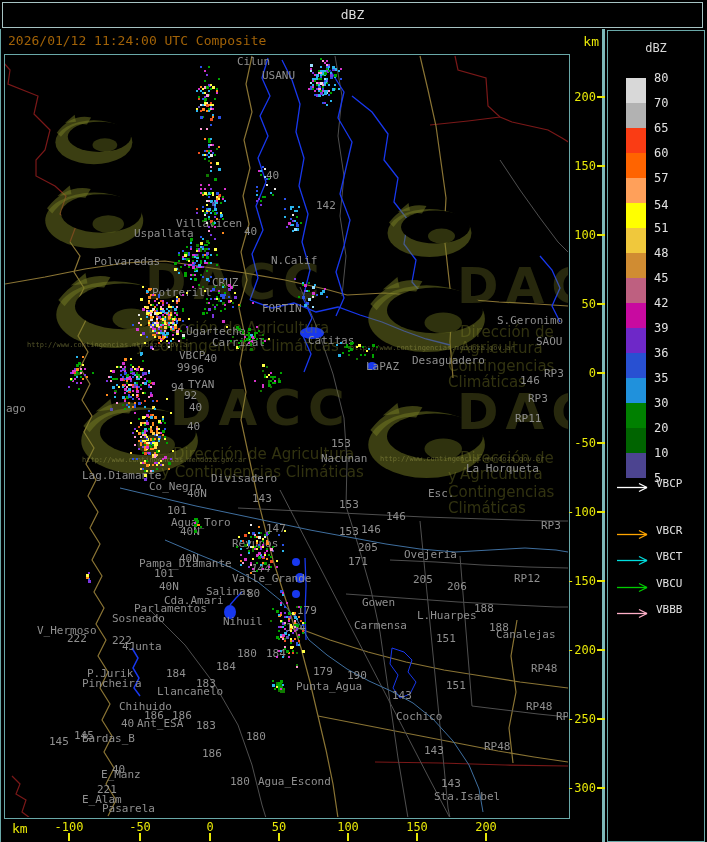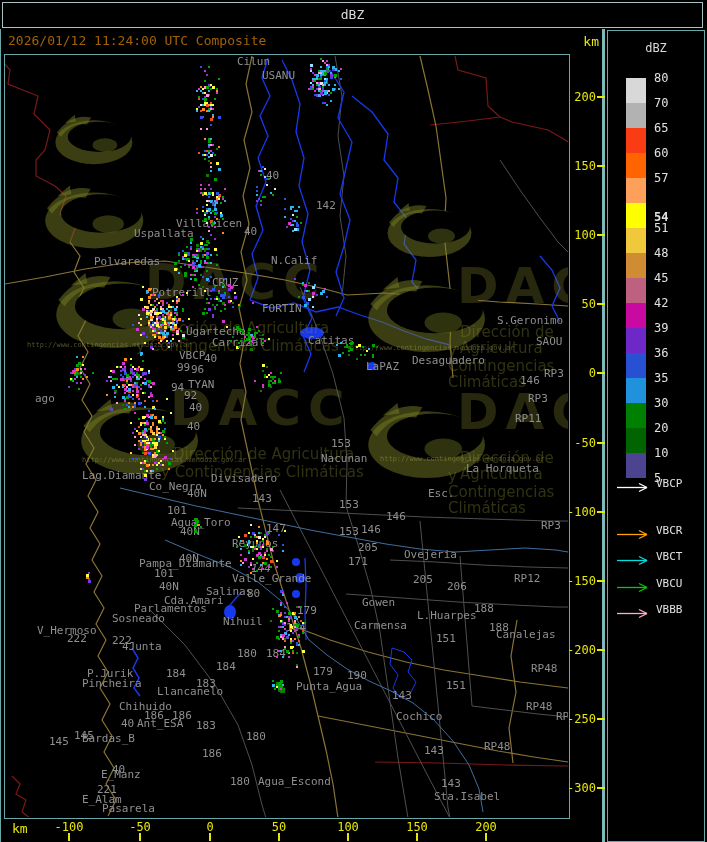--- a/index.html
+++ b/index.html
@@ -190,21 +190,21 @@
     <div class="plab" style="left: 510px; top: 358px;">RP11</div>
     <div class="plab" style="left: 174px; top: 295px;">VBCP</div>
     <div class="plab" style="left: 199px; top: 298px;">40</div>
     <div class="plab" style="left: 172px; top: 307px;">99</div>
     <div class="plab" style="left: 186px; top: 309px;">96</div>
     <div class="plab" style="left: 183px; top: 324px;">TYAN</div>
     <div class="plab" style="left: 166px; top: 327px;">94</div>
     <div class="plab" style="left: 179px; top: 335px;">92</div>
     <div class="plab" style="left: 184px; top: 347px;">40</div>
     <div class="plab" style="left: 182px; top: 366px;">40</div>
-    <div class="plab" style="left: 1px; top: 338px; padding-left: 29px;">ago</div>
+    <div class="plab" style="left: 1px; top: 348px;">ago</div>
     <div class="plab" style="left: 326px; top: 383px;">153</div>
     <div class="plab" style="left: 316px; top: 398px;">Nacunan</div>
     <div class="plab" style="left: 461px; top: 408px;">La Horqueta</div>
     <div class="plab" style="left: 423px; top: 433px;">Esc.</div>
     <div class="plab" style="left: 381px; top: 456px;">146</div>
     <div class="plab" style="left: 536px; top: 465px;">RP3</div>
     <div class="plab" style="left: 77px; top: 415px;">Lag.Diamante</div>
     <div class="plab" style="left: 144px; top: 426px;">Co_Negro</div>
     <div class="plab" style="left: 206px; top: 418px;">Divisadero</div>
     <div class="plab" style="left: 182px; top: 433px;">40N</div>
@@ -1860,21 +1860,21 @@
     <div class="sw" style="top: 322px; background: rgb(40, 80, 210);"></div>
     <div class="sw" style="top: 347px; background: rgb(32, 145, 220);"></div>
     <div class="sw" style="top: 372px; background: rgb(0, 128, 0);"></div>
     <div class="sw" style="top: 397px; background: rgb(0, 100, 0);"></div>
     <div class="sw" style="top: 422px; background: rgb(76, 68, 144);"></div>
     <div class="swlab" style="top: 40px;">80</div>
     <div class="swlab" style="top: 65px;">70</div>
     <div class="swlab" style="top: 90px;">65</div>
     <div class="swlab" style="top: 115px;">60</div>
     <div class="swlab" style="top: 140px;">57</div>
-    <div class="swlab" style="top: 179px; font-weight: bold;">54</div>
+    <div class="swlab" style="top: 167px;">54</div>
     <div class="swlab" style="top: 190px;">51</div>
     <div class="swlab" style="top: 215px;">48</div>
     <div class="swlab" style="top: 240px;">45</div>
     <div class="swlab" style="top: 265px;">42</div>
     <div class="swlab" style="top: 290px;">39</div>
     <div class="swlab" style="top: 315px;">36</div>
     <div class="swlab" style="top: 340px;">35</div>
     <div class="swlab" style="top: 365px;">30</div>
     <div class="swlab" style="top: 390px;">20</div>
     <div class="swlab" style="top: 415px;">10</div>

